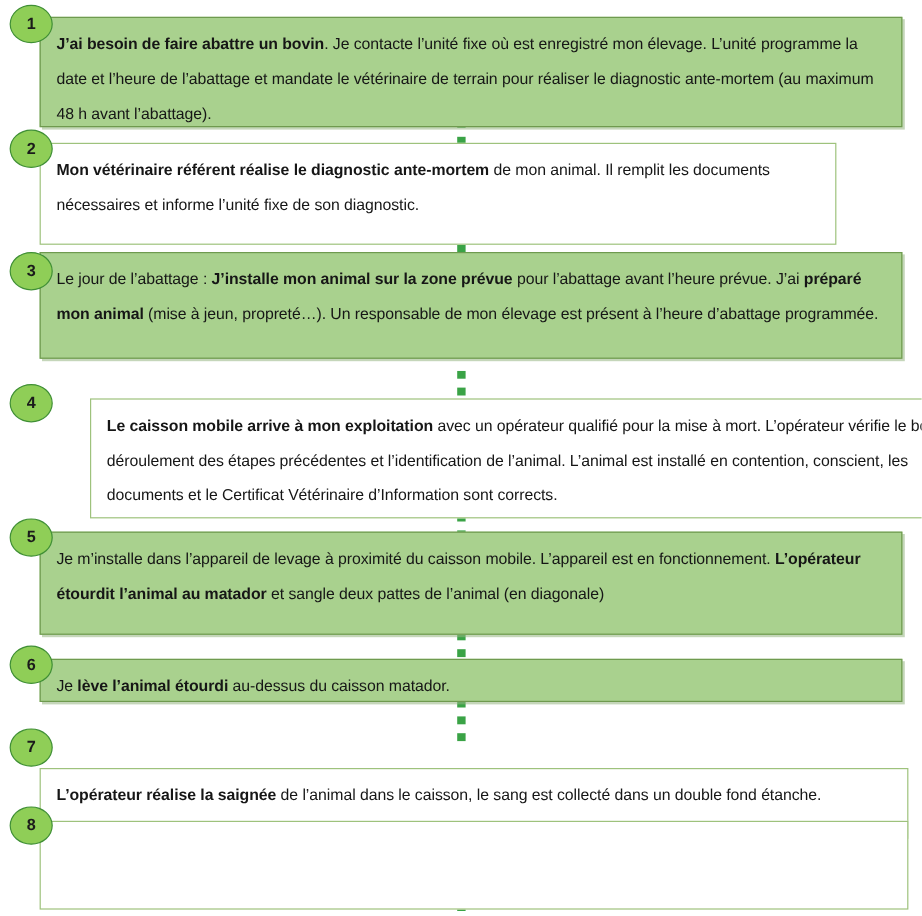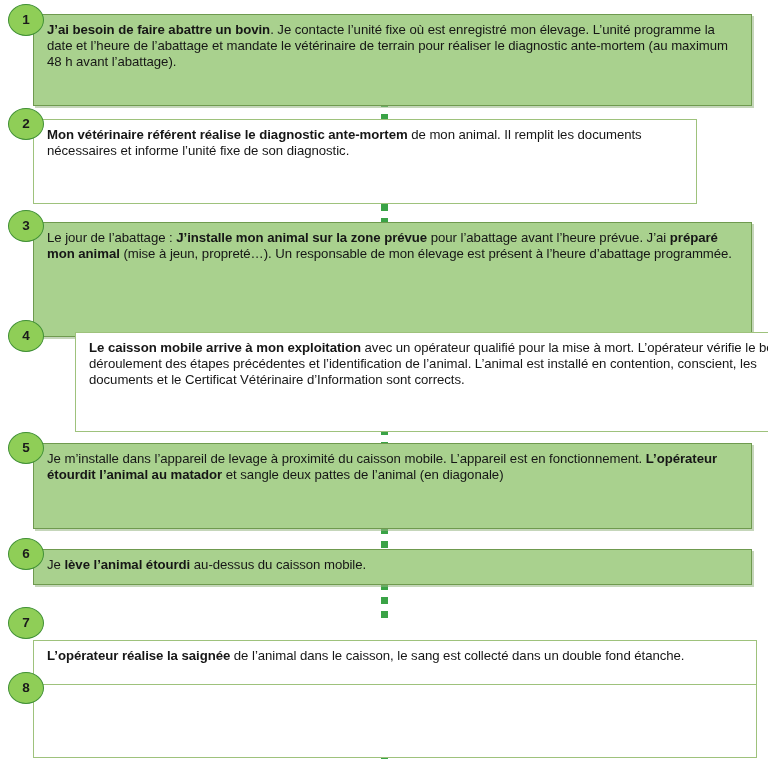--- a/index.html
+++ b/index.html
@@ -47,21 +47,21 @@
     border: 1px solid #6f9a4f;
     box-shadow: 2px 2px 0 0 rgba(150, 180, 130, 0.55);
   }
   .step-box.plain {
     background: #ffffff;
     border: 1px solid #9ec27c;
   }
 
   .step-text {
     font-size: 13.2px;
-    line-height: 16px;
+    line-height: 29px;
     color: #161616;
     padding: 7px 12px 6px 13px;
     letter-spacing: -0.05px;
   }
   .step-text b {
     font-weight: bold;
   }
   .step-text p {
     margin: 0;
   }
@@ -105,41 +105,41 @@
         <p><b>J’ai besoin de faire abattre un bovin</b><span>. Je contacte l’unité fixe où est enregistré mon élevage. L’unité programme la date et l’heure de l’abattage et mandate le vétérinaire de terrain pour réaliser le diagnostic ante-mortem (au maximum 48 h avant l’abattage).</span></p>
       </div>
     </div>
     <div class="badge" style="top: 4px; left: 8px;">1</div>
     <div class="step-box plain" style="top: 119px; left: 33px; width: 664px; height: 85px;">
       <div class="step-text">
         <p><b>Mon vétérinaire référent réalise le diagnostic ante-mortem</b><span> de mon animal. Il remplit les documents nécessaires et informe l’unité fixe de son diagnostic.</span></p>
       </div>
     </div>
     <div class="badge" style="top: 108px; left: 8px;">2</div>
-    <div class="step-box filled" style="top: 222px; left: 33px; width: 719px; height: 115px;">
+    <div class="step-box filled" style="top: 210px; left: 33px; width: 719px; height: 89px;">
       <div class="step-text">
         <p><span>Le jour de l’abattage : </span><b>J’installe mon animal sur la zone prévue</b><span> pour l’abattage avant l’heure prévue. J’ai </span><b>préparé mon animal</b><span> (mise à jeun, propreté…). Un responsable de mon élevage est présent à l’heure d’abattage programmée.</span></p>
       </div>
     </div>
     <div class="badge" style="top: 210px; left: 8px;">3</div>
     <div class="step-box plain" style="top: 332px; left: 33px; width: 724px; height: 100px; margin-left: 42px;">
       <div class="step-text">
         <p><b>Le caisson mobile arrive à mon exploitation</b><span> avec un opérateur qualifié pour la mise à mort. L’opérateur vérifie le bon déroulement des étapes précédentes et l’identification de l’animal. L’animal est installé en contention, conscient, les documents et le Certificat Vétérinaire d’Information sont corrects.</span></p>
       </div>
     </div>
     <div class="badge" style="top: 320px; left: 8px;">4</div>
     <div class="step-box filled" style="top: 443px; left: 33px; width: 719px; height: 86px;">
       <div class="step-text">
         <p><span>Je m’installe dans l’appareil de levage à proximité du caisson mobile. L’appareil est en fonctionnement. </span><b>L’opérateur étourdit l’animal au matador</b><span> et sangle deux pattes de l’animal (en diagonale)</span></p>
       </div>
     </div>
     <div class="badge" style="top: 432px; left: 8px;">5</div>
     <div class="step-box filled" style="top: 549px; left: 33px; width: 719px; height: 36px;">
       <div class="step-text">
-        <p><span>Je </span><b>lève l’animal étourdi</b><span> au-dessus du caisson mobile.</span></p>
+        <p><span>Je </span><b>lève l’animal étourdi</b><span> au-dessus du caisson matador.</span></p>
       </div>
     </div>
     <div class="badge" style="top: 538px; left: 8px;">6</div>
     <div class="step-box plain" style="top: 618px; left: 33px; width: 724px; height: 59px; margin-top: 22px;">
       <div class="step-text">
         <p><b>L’opérateur réalise la saignée</b><span> de l’animal dans le caisson, le sang est collecté dans un double fond étanche.</span></p>
       </div>
     </div>
     <div class="badge" style="top: 607px; left: 8px;">7</div>
     <div class="step-box plain" style="top: 684px; left: 33px; width: 724px; height: 74px;">

